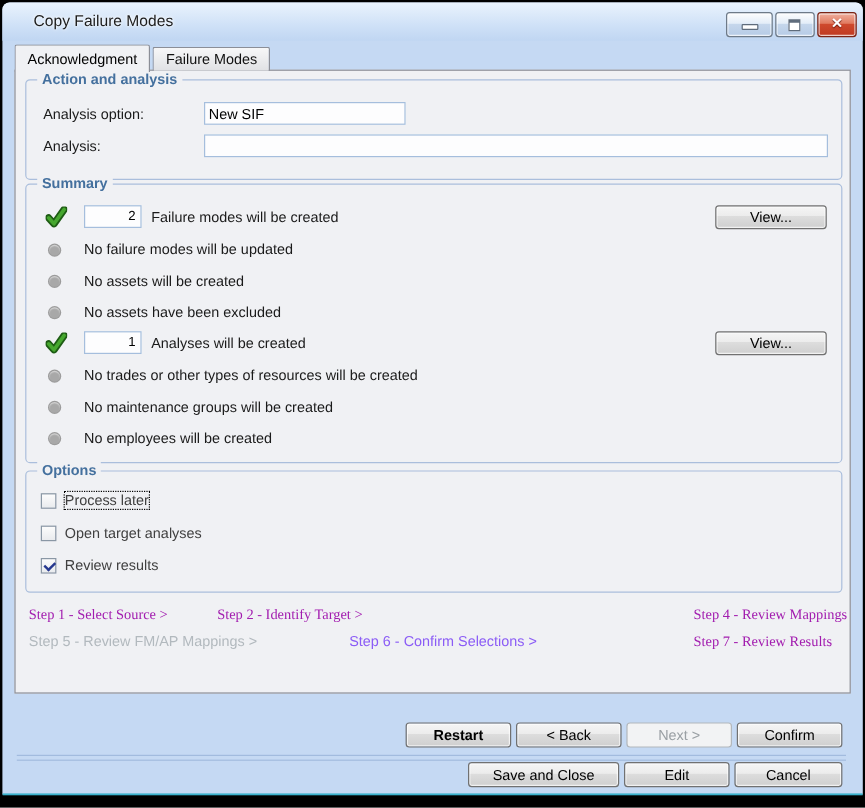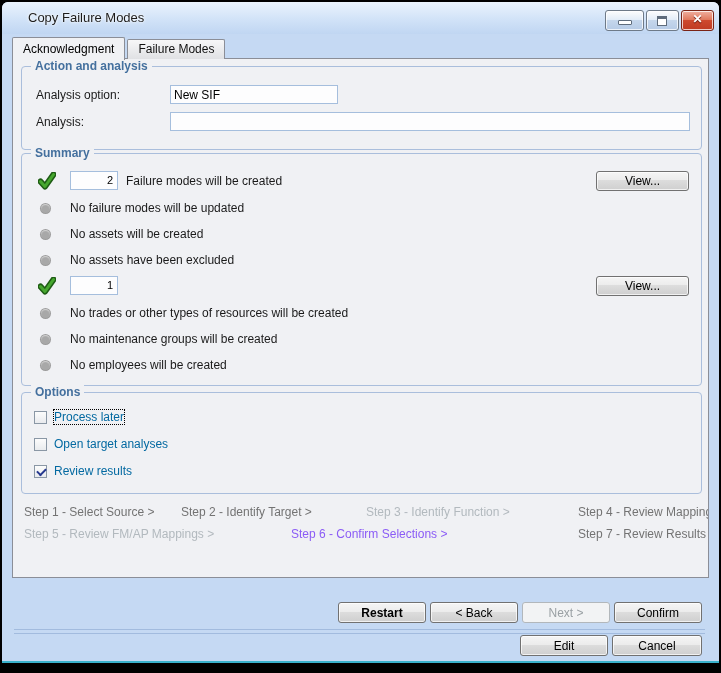--- a/index.html
+++ b/index.html
@@ -63,25 +63,25 @@
        border:1px solid #717171;border-radius:3px;
        box-shadow:inset 0 0 0 1px rgba(255,255,255,.7);padding:0;text-align:center;cursor:default;}
   .btn.disabled{color:#9aa0a4;background:#f2f3f4;border-color:#b2b7bb;box-shadow:none;}
   .view-btn{right:12px;width:93px;height:20px;}
   
   .opt-row{position:absolute;left:12px;height:16px;display:flex;align-items:center;}
   .cb{width:13px;height:13px;border:1px solid #8a97a5;box-sizing:border-box;position:relative;
       background:linear-gradient(#fcfcfc,#e9ebee);}
   .cb .check-glyph{position:absolute;left:2px;top:2px;width:7px;height:4px;
       border-left:2px solid #26388f;border-bottom:2px solid #26388f;transform:rotate(-45deg);}
-  .opt-label{font-size:12px;color:#0369a1;margin-left:7px;white-space:nowrap;}
+  .opt-label{font-size:12px;color:#404040;margin-left:7px;white-space:nowrap;}
   .opt-label.focus-rect{outline:1px dotted #000;}
   
   .step{position:absolute;font-size:12px;white-space:nowrap;}
-  .step.enabled{color:#737373;}
+  .step.enabled{color:#a21caf;font-family:Liberation Serif, serif;}
   .step.disabled{color:#b2b9be;}
   .step.current{color:#8b5cf6;}
   
   .nav-btn{height:21px;width:88px;}
   .sep{position:absolute;left:12px;top:627px;width:691px;height:3px;
        border-top:1px solid #a2bbde;border-bottom:1px solid #a2bbde;}
 </style>
 </head>
 <body>
 
@@ -148,20 +148,21 @@
       </div>
 
       <div class="sum-row" style="top:122px;">
         <span class="check-icon">
           <svg width="18" height="18" viewBox="0 0 18 18">
             <path d="M2.5 9.5 L7 14.5 L15.5 2.5" fill="none" stroke="#1e5c14" stroke-width="6" stroke-linecap="round" stroke-linejoin="round"></path>
             <path d="M2.5 9.5 L7 14.5 L15.5 2.5" fill="none" stroke="#46a72e" stroke-width="3" stroke-linecap="round" stroke-linejoin="round"></path>
           </svg>
         </span>
         <span class="num-box">1</span>
+        <span class="sum-text after-box">Analyses will be created</span>
         <button class="btn view-btn" style="top:0;">View...</button>
       </div>
 
       <div class="sum-row" style="top:149px;">
         <span class="dot-icon"></span>
         <span class="sum-text after-dot">No trades or other types of resources will be created</span>
       </div>
 
       <div class="sum-row" style="top:175px;">
         <span class="dot-icon"></span>
@@ -190,30 +191,30 @@
       <div class="opt-row" style="top:70px;">
         <span class="cb checked">
           <span class="check-glyph"></span>
         </span>
         <span class="opt-label">Review results</span>
       </div>
     </div>
 
     <span class="step enabled" style="left:11px;top:446px;">Step 1 - Select Source &gt;</span>
     <span class="step enabled" style="left:168px;top:446px;">Step 2 - Identify Target &gt;</span>
-    <span class="step disabled" style="left:353px;top:446px;">Step 3 - Identify Function &gt;</span>
     <span class="step enabled" style="left:565px;top:446px;">Step 4 - Review Mappings &gt;</span>
 
     <span class="step disabled" style="left:11px;top:468px;">Step 5 - Review FM/AP Mappings &gt;</span>
     <span class="step current" style="left:278px;top:468px;">Step 6 - Confirm Selections &gt;</span>
     <span class="step enabled" style="left:565px;top:468px;">Step 7 - Review Results</span>
   </div>
 
   <button class="btn nav-btn" style="left:336px;top:600px;font-weight:bold;">Restart</button>
   <button class="btn nav-btn" style="left:428px;top:600px;">&lt; Back</button>
   <button class="btn nav-btn disabled" style="left:520px;top:600px;">Next &gt;</button>
   <button class="btn nav-btn" style="left:612px;top:600px;">Confirm</button>
 
   <div class="sep"></div>
 
+  <button class="btn" style="left:388px;top:633px;width:126px;height:21px;">Save and Close</button>
   <button class="btn" style="left:518px;top:633px;width:88px;height:21px;">Edit</button>
   <button class="btn" style="left:610px;top:633px;width:90px;height:21px;">Cancel</button>
 </div>
 
 </body></html>

